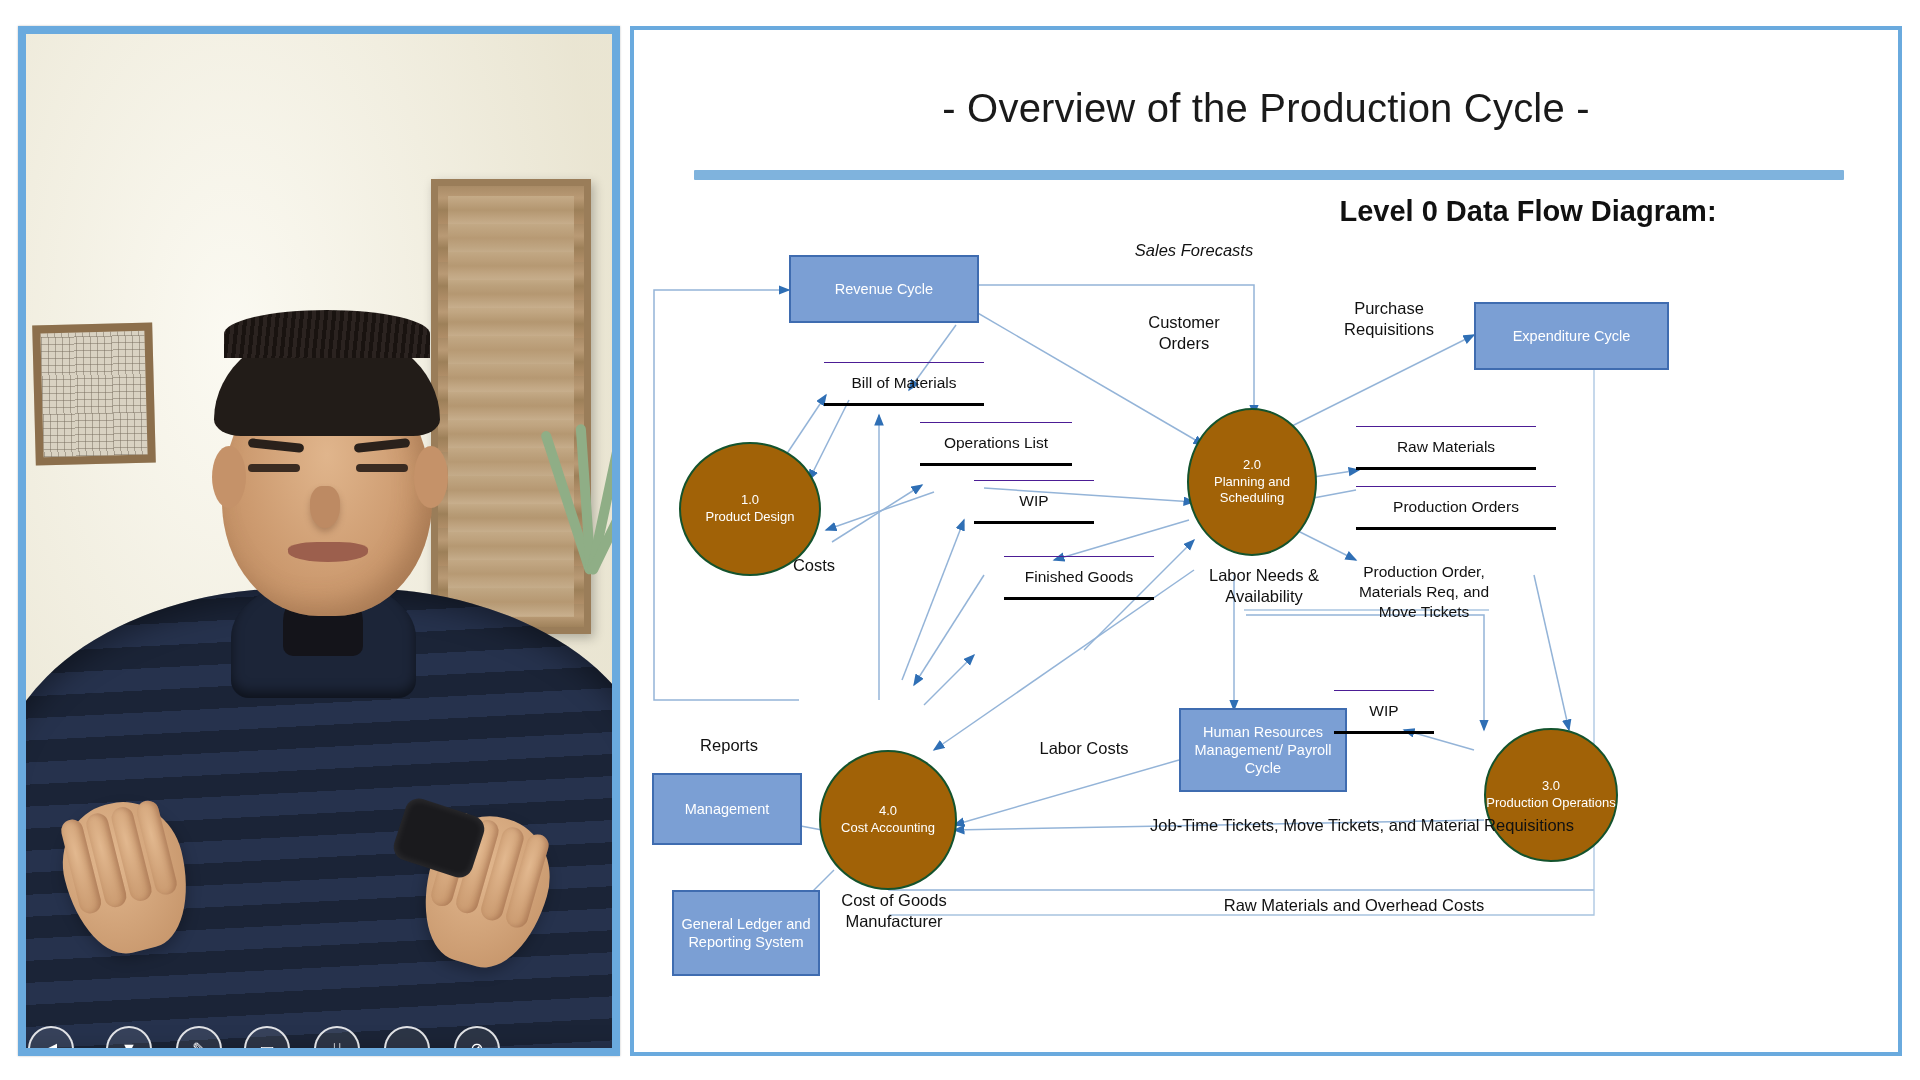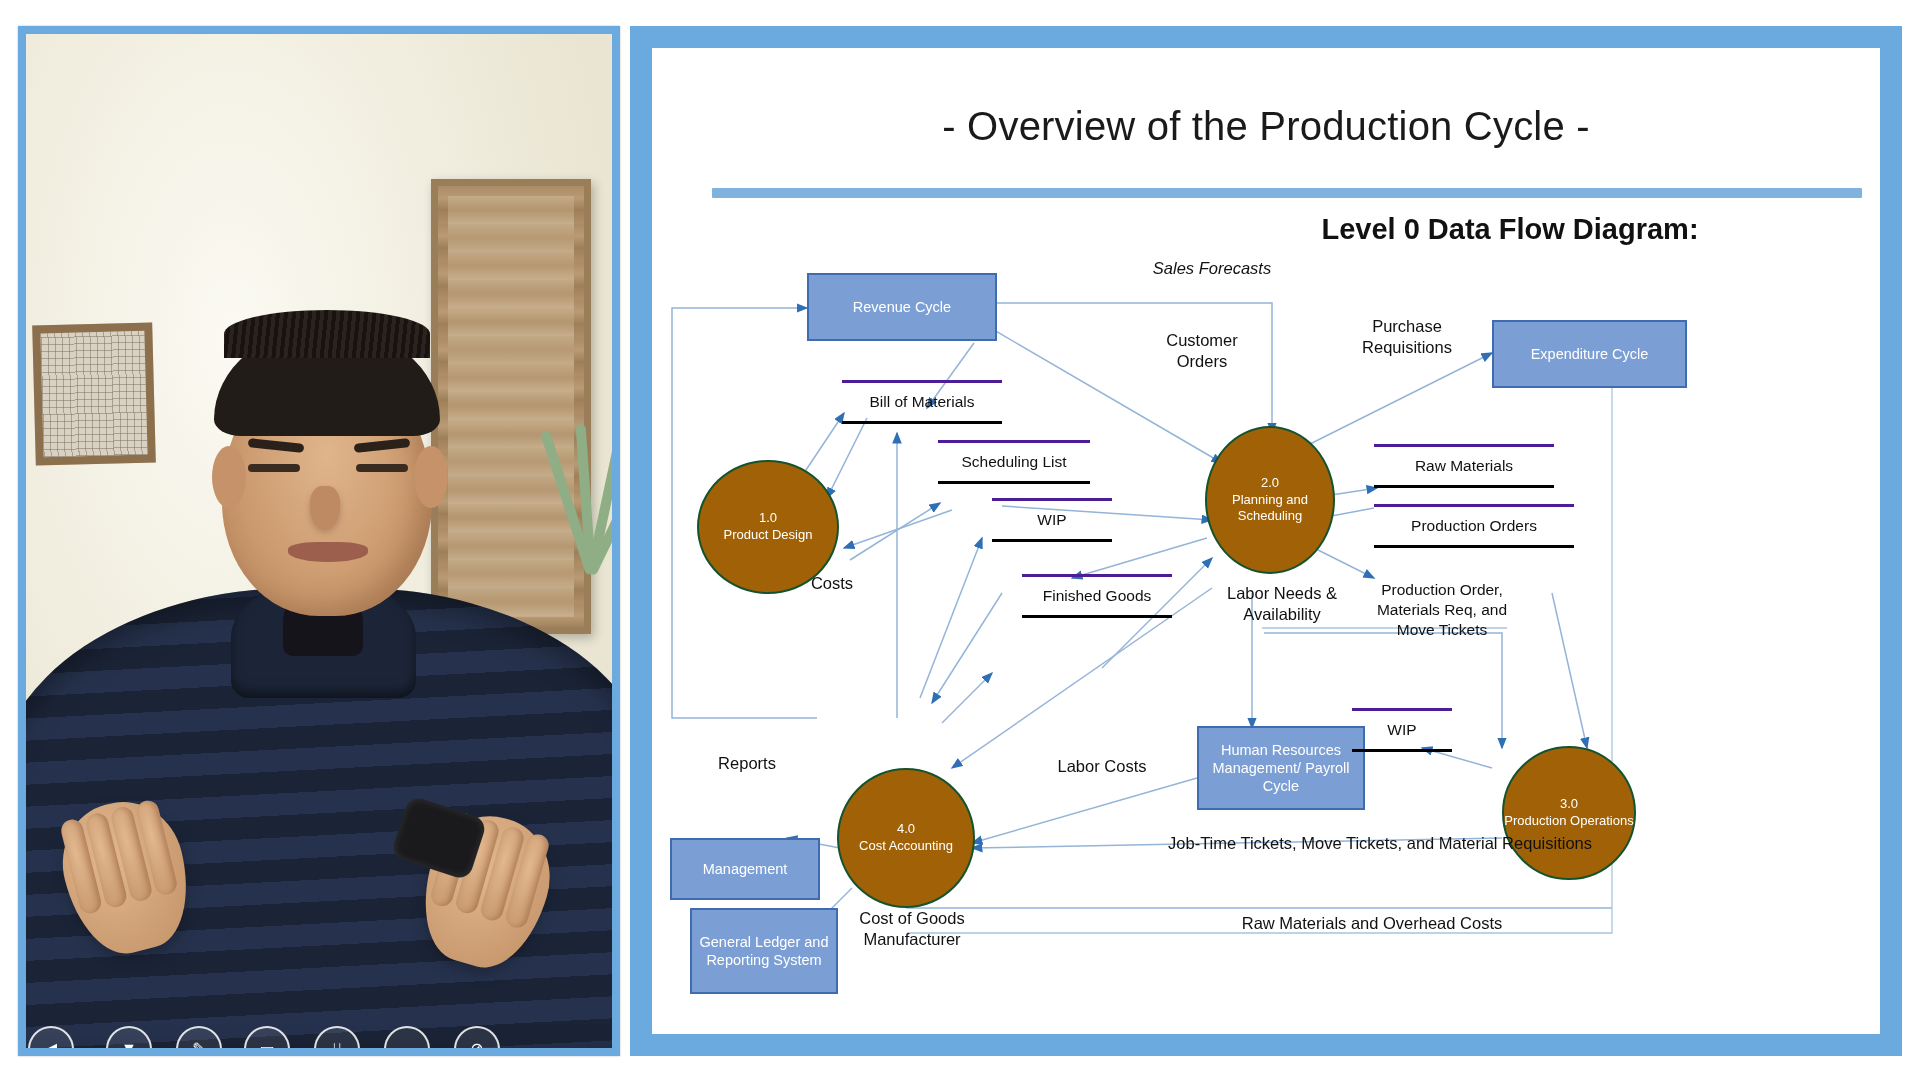--- a/index.html
+++ b/index.html
@@ -133,21 +133,21 @@
     display:flex; align-items:center; justify-content:center;
     color:#fff; font-size:16px; line-height:1;
   }
 
   
   .slide-panel {
     position:absolute;
     left: 630px; top: 26px;
     width: 1272px; height: 1030px;
     background:#6aaade;
-    padding:22px;
+    padding:4px;
   }
   .slide {
     position:relative; width:100%; height:100%;
     background:#fff; overflow:hidden;
   }
   .slide-title {
     position:absolute; left:0; top:56px; width:100%;
     text-align:center;
     font-size:40px; color:#1a1a1a; font-weight:400;
     letter-spacing:.2px;
@@ -173,21 +173,21 @@
     text-align:center; font-size:14.5px; line-height:1.25; padding:4px;
   }
   .proc-circle {
     background:#a16207; border:2px solid #14532d; border-radius:50%;
     color:#fff; display:flex; align-items:center; justify-content:center;
     text-align:center; font-size:13px; line-height:1.3;
   }
   .store {
     display:flex; flex-direction:column; justify-content:center;
     text-align:center; font-size:15.5px; color:#111;
-    border-top:3px solid #4c1d95; border-bottom:3px solid #000;
+    border-top:1px solid #4c1d95; border-bottom:3px solid #000;
   }
   .flow-label {
     position:absolute; font-size:16.5px; color:#111; text-align:center;
     line-height:1.28; white-space:pre-line;
   }
 </style>
 </head>
 <body>
 
 <div id="root">
@@ -356,21 +356,21 @@
         <div class="node ext-box" style="left:840px; top:72px; width:195px; height:68px;">
           <span>Expenditure Cycle</span>
         </div>
 
         <div class="node ext-box" style="left:545px; top:478px; width:168px; height:84px;">
           <span>Human Resources
 Management/
 Payroll Cycle</span>
         </div>
 
-        <div class="node ext-box" style="left:18px; top:543px; width:150px; height:62px;margin-top:47px;">
+        <div class="node ext-box" style="left:18px; top:543px; width:150px; height:72px;">
           <span>Management</span>
         </div>
 
         <div class="node ext-box" style="left:38px; top:660px; width:148px; height:86px;">
           <span>General Ledger
 and Reporting
 System</span>
         </div>
 
         <div class="node proc-circle" style="left:45px; top:212px; width:142px; height:134px;">
@@ -404,21 +404,21 @@
             <span>Cost
 Accounting</span>
           </span>
         </div>
 
         <div class="node store" style="left:190px; top:132px; width:160px; height:44px;">
           <span>Bill of Materials</span>
         </div>
 
         <div class="node store" style="left:286px; top:192px; width:152px; height:44px;">
-          <span>Scheduling List</span>
+          <span>Operations List</span>
         </div>
 
         <div class="node store" style="left:340px; top:250px; width:120px; height:44px;">
           <span>WIP</span>
         </div>
 
         <div class="node store" style="left:370px; top:326px; width:150px; height:44px;">
           <span>Finished Goods</span>
         </div>
 

